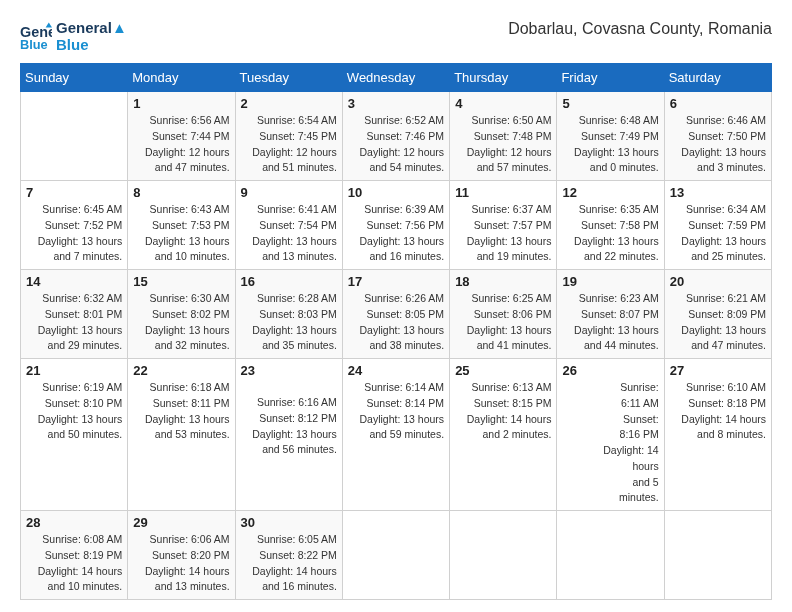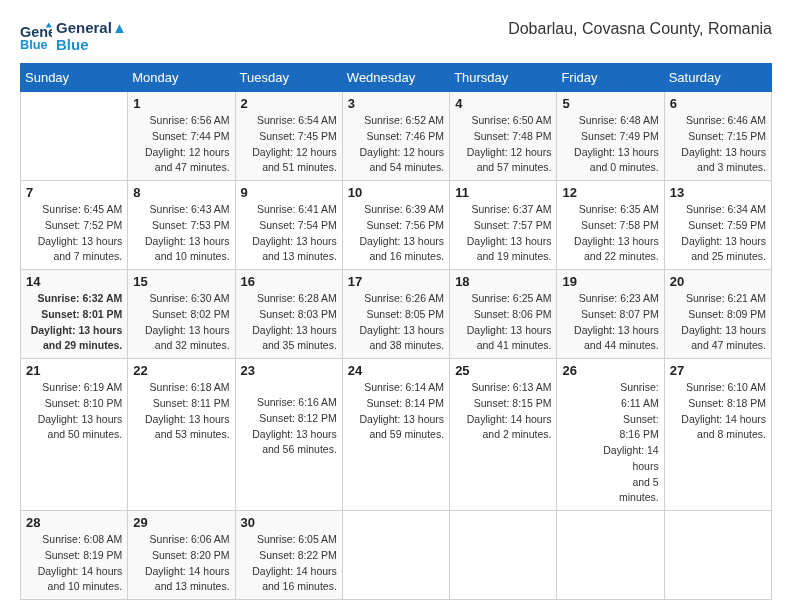--- a/index.html
+++ b/index.html
@@ -162,21 +162,21 @@
         <td>
           <span class="day-number">5</span>
           <div class="day-info" style="white-space: pre-line;">Sunrise: 6:48 AM
 Sunset: 7:49 PM
 Daylight: 13 hours
 and 0 minutes.</div>
         </td>
         <td>
           <span class="day-number">6</span>
           <div class="day-info" style="white-space: pre-line;">Sunrise: 6:46 AM
-Sunset: 7:15 PM
+Sunset: 7:50 PM
 Daylight: 13 hours
 and 3 minutes.</div>
         </td>
       </tr>
       <tr>
         <td>
           <span class="day-number">7</span>
           <div class="day-info" style="white-space: pre-line;">Sunrise: 6:45 AM
 Sunset: 7:52 PM
 Daylight: 13 hours
@@ -221,21 +221,21 @@
           <span class="day-number">13</span>
           <div class="day-info" style="white-space: pre-line;">Sunrise: 6:34 AM
 Sunset: 7:59 PM
 Daylight: 13 hours
 and 25 minutes.</div>
         </td>
       </tr>
       <tr>
         <td>
           <span class="day-number">14</span>
-          <div class="day-info" style="white-space: pre-line; font-weight: bold;">Sunrise: 6:32 AM
+          <div class="day-info" style="white-space: pre-line;">Sunrise: 6:32 AM
 Sunset: 8:01 PM
 Daylight: 13 hours
 and 29 minutes.</div>
         </td>
         <td>
           <span class="day-number">15</span>
           <div class="day-info" style="white-space: pre-line;">Sunrise: 6:30 AM
 Sunset: 8:02 PM
 Daylight: 13 hours
 and 32 minutes.</div>

